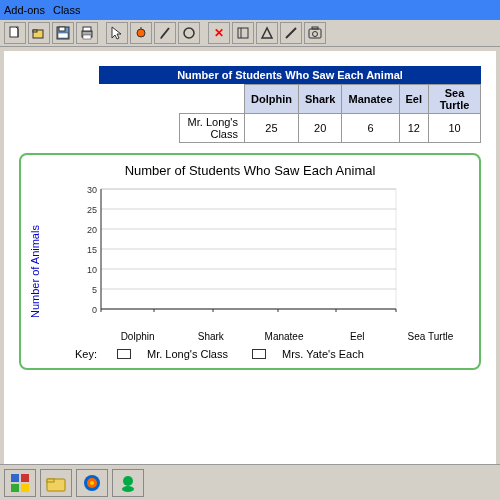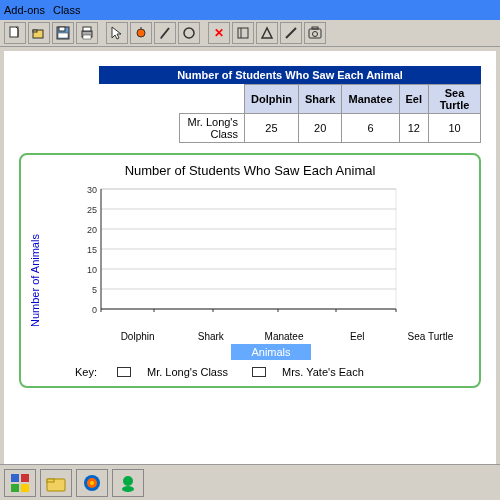--- a/index.html
+++ b/index.html
@@ -361,23 +361,20 @@
         </svg>
 
         <div class="x-axis-labels">
           <span class="x-axis-label">Dolphin</span>
           <span class="x-axis-label">Shark</span>
           <span class="x-axis-label">Manatee</span>
           <span class="x-axis-label">Eel</span>
           <span class="x-axis-label">Sea Turtle</span>
         </div>
 
-        <div class="x-axis-title-row">
-          <span class="x-axis-title">Animals</span>
-        </div>
 
         <div class="chart-legend">
           <span style="margin-right:4px;">Key:</span>
           <span class="legend-box" style="background:white;"></span>
           <span style="margin-right:8px;">Mr. Long's Class</span>
           <span class="legend-box" style="background:white;"></span>
           <span>Mrs. Yate's Each</span>
         </div>
       </div>
     </div>

